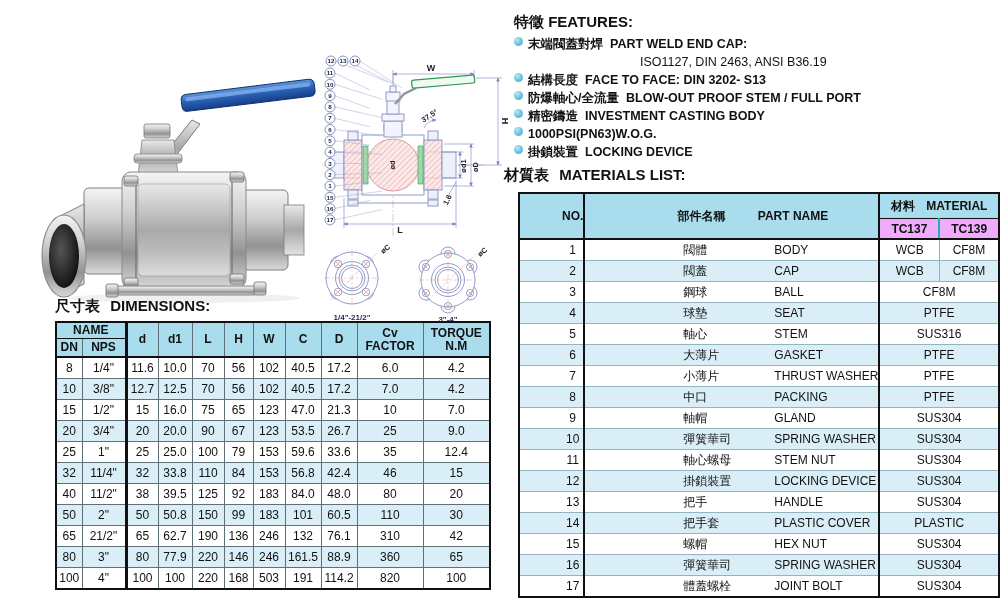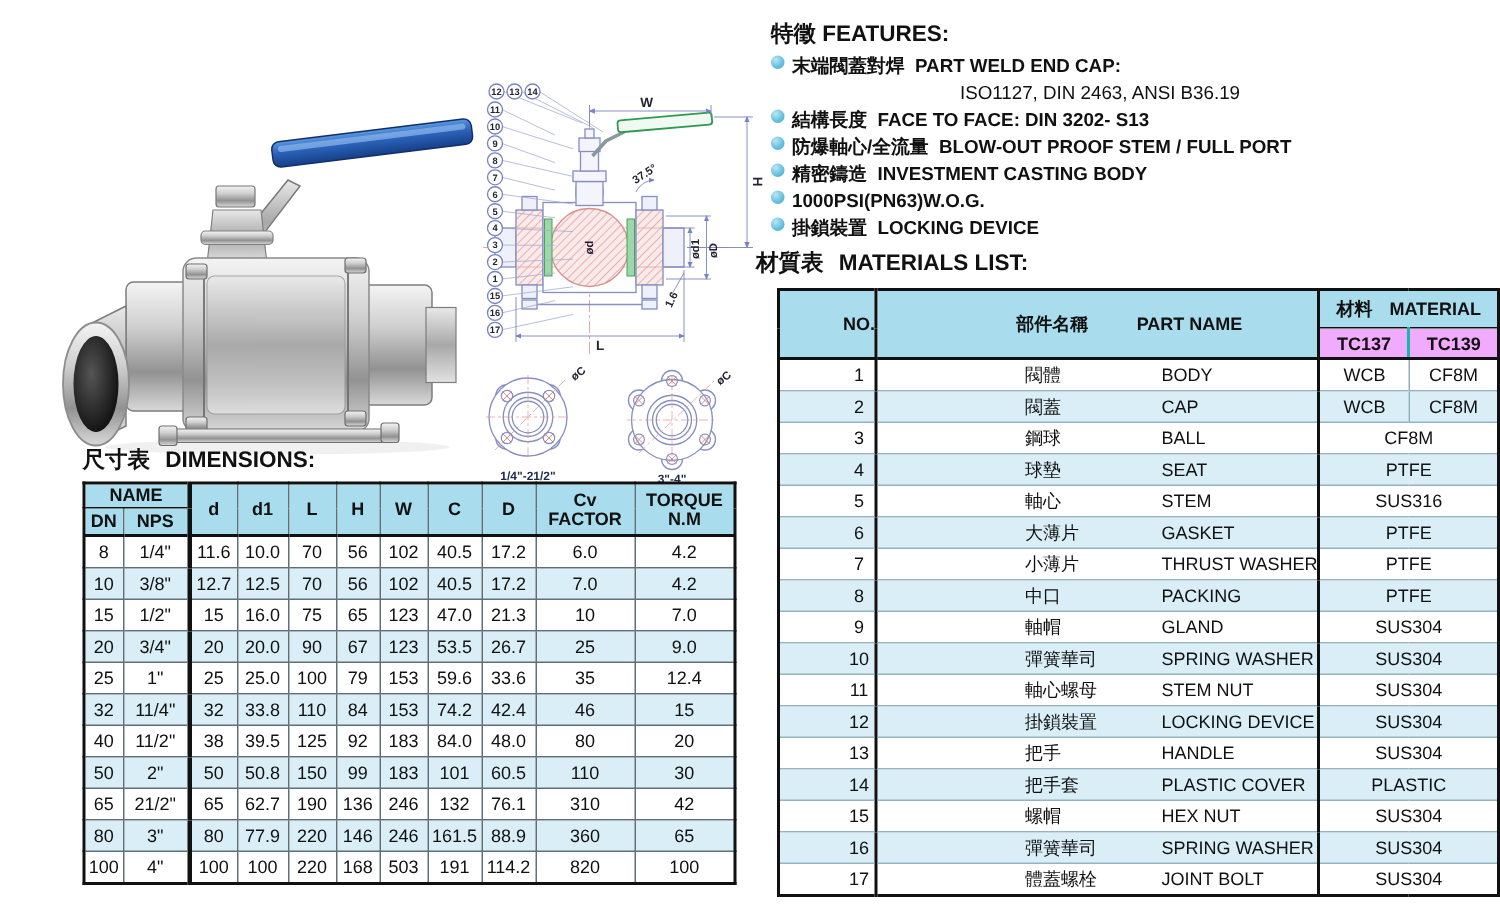--- a/index.html
+++ b/index.html
@@ -612,21 +612,21 @@
           <td>12.4</td>
         </tr>
         <tr class="alt">
           <td>32</td>
           <td class="thickR">11/4"</td>
           <td>32</td>
           <td>33.8</td>
           <td>110</td>
           <td>84</td>
           <td>153</td>
-          <td>74.2</td>
+          <td>56.8</td>
           <td>42.4</td>
           <td>46</td>
           <td>15</td>
         </tr>
         <tr>
           <td>40</td>
           <td class="thickR">11/2"</td>
           <td>38</td>
           <td>39.5</td>
           <td>125</td>

